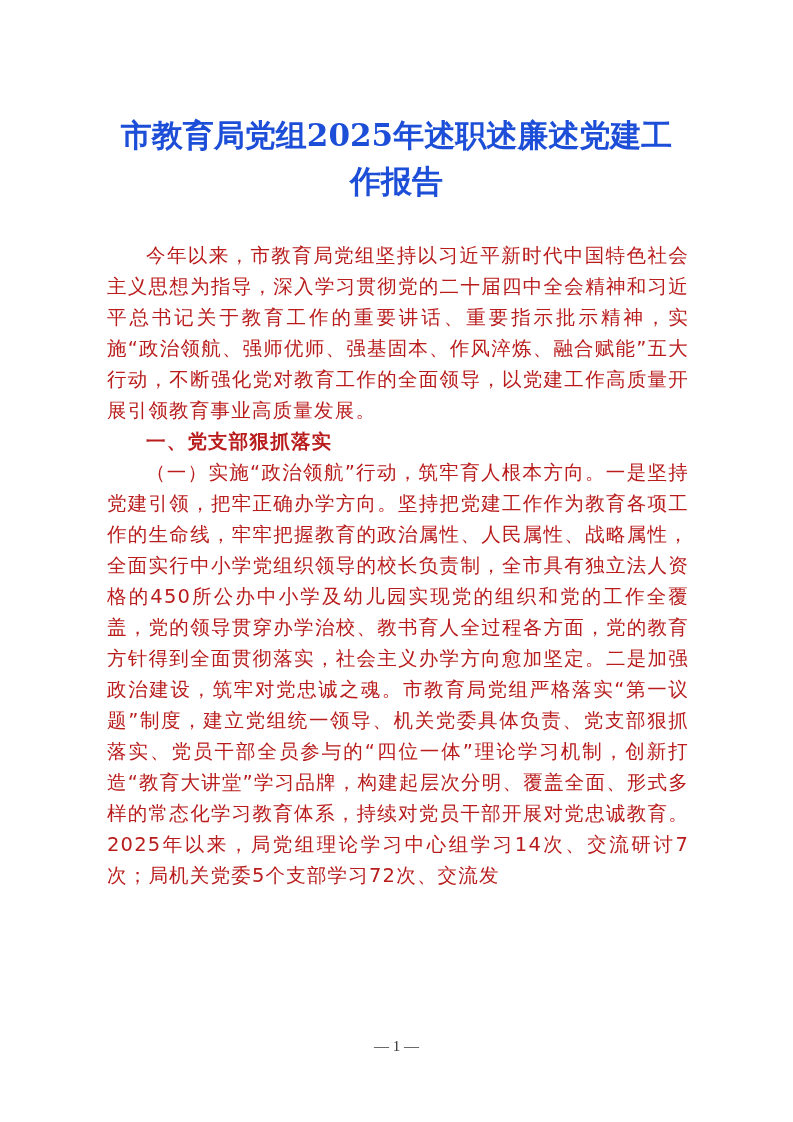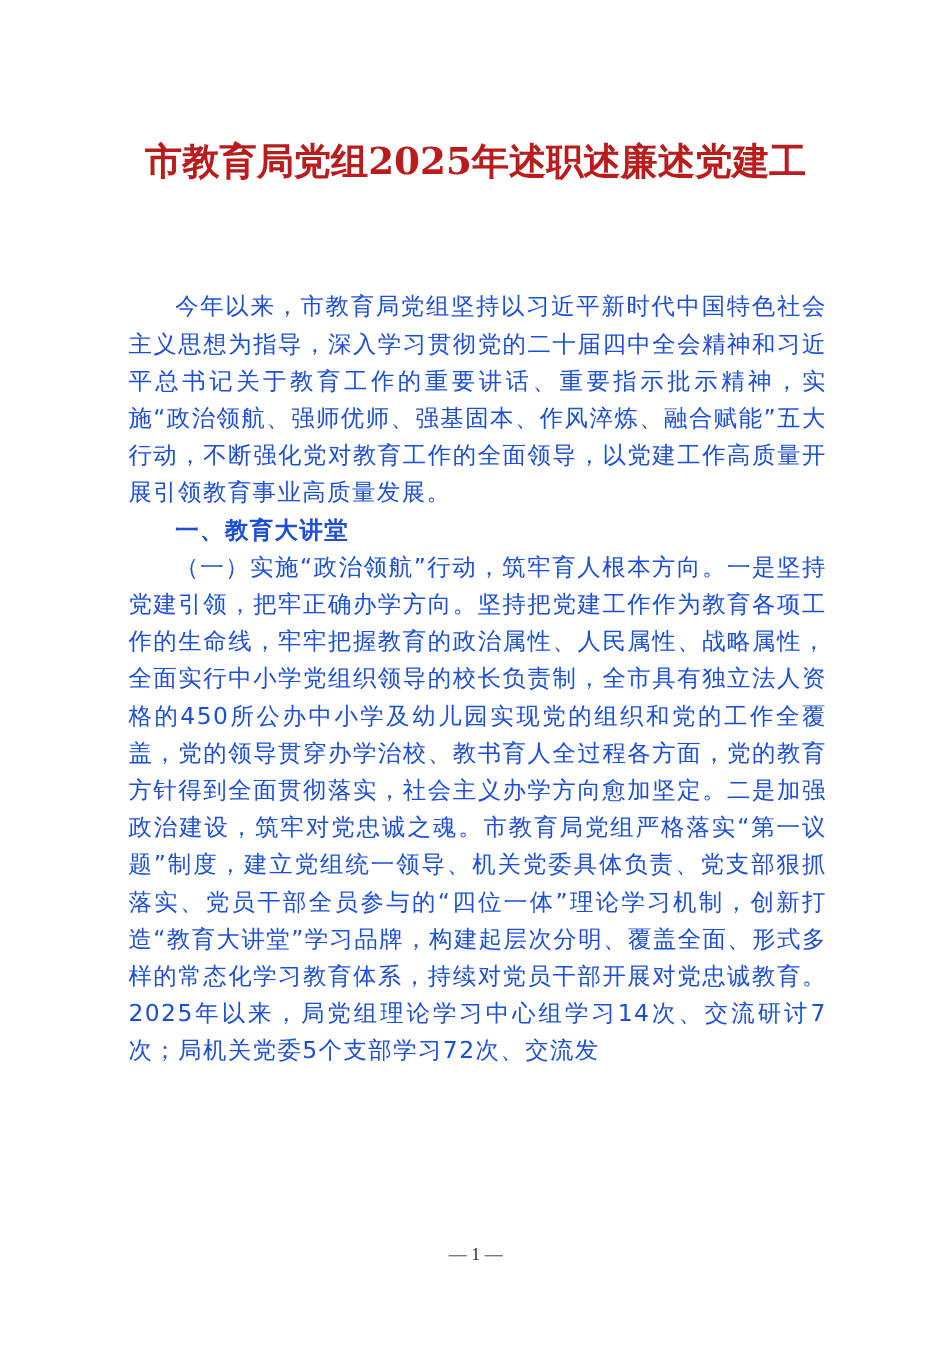--- a/index.html
+++ b/index.html
@@ -4,45 +4,46 @@
 <style>
   html, body { margin: 0; padding: 0; background: #ffffff; }
   body { width: 793px; height: 1122px; position: relative; overflow: hidden; }
   .page {
     position: absolute; left: 0; top: 0; width: 793px; height: 1122px; background: #fff;
   }
   .title {
     position: absolute; left: 100px; width: 593px; top: 112px;
     text-align: center;
     font-family: "DejaVu Serif", "Liberation Serif", serif;
-    font-weight: bold; font-size: 31px; line-height: 46px; color: #b91c1c;
+    font-weight: bold; font-size: 31px; line-height: 46px; color: #1d4ed8;
     letter-spacing: 0px;
   }
   .body {
     position: absolute; left: 107px; width: 582px; top: 240px;
     font-family: "DejaVu Sans", "Liberation Sans", sans-serif;
-    font-size: 19.5px; line-height: 31px; color: #1d4ed8;
+    font-size: 19.5px; line-height: 31px; color: #b91c1c;
     text-align: justify; letter-spacing: 1.2px;
   }
   .body p { margin: 0; text-indent: 2em; }
   .h1 { font-weight: bold; }
   .bold { font-weight: normal; }
   .pagenum {
     position: absolute; left: 0; width: 793px; top: 1038px; text-align: center;
     font-family: "Liberation Serif", "DejaVu Serif", serif; font-size: 15px; color: #333;
   }
 </style>
 </head>
 <body>
 
 <div class="page">
   <div class="title">
     <div>市教育局党组2025年述职述廉述党建工</div>
+    <div>作报告</div>
   </div>
 
   <div class="body">
     <p>今年以来，市教育局党组坚持以习近平新时代中国特色社会主义思想为指导，深入学习贯彻党的二十届四中全会精神和习近平总书记关于教育工作的重要讲话、重要指示批示精神，实施“政治领航、强师优师、强基固本、作风淬炼、融合赋能”五大行动，不断强化党对教育工作的全面领导，以党建工作高质量开展引领教育事业高质量发展。</p>
-    <p class="h1">一、教育大讲堂</p>
+    <p class="h1">一、党支部狠抓落实</p>
     <p><span class="bold">（一）实施“政治领航”行动，筑牢育人根本方向。</span><span class="bold">一是</span><span>坚持党建引领，把牢正确办学方向。坚持把党建工作作为教育各项工作的生命线，牢牢把握教育的政治属性、人民属性、战略属性，全面实行中小学党组织领导的校长负责制，全市具有独立法人资格的450所公办中小学及幼儿园实现党的组织和党的工作全覆盖，党的领导贯穿办学治校、教书育人全过程各方面，党的教育方针得到全面贯彻落实，社会主义办学方向愈加坚定。</span><span class="bold">二是</span><span>加强政治建设，筑牢对党忠诚之魂。市教育局党组严格落实“第一议题”制度，建立党组统一领导、机关党委具体负责、党支部狠抓落实、党员干部全员参与的“四位一体”理论学习机制，创新打造“教育大讲堂”学习品牌，构建起层次分明、覆盖全面、形式多样的常态化学习教育体系，持续对党员干部开展对党忠诚教育。2025年以来，局党组理论学习中心组学习14次、交流研讨7次；局机关党委5个支部学习72次、交流发</span></p>
   </div>
 
   <div class="pagenum">— 1 —</div>
 </div>
 
 </body></html>

